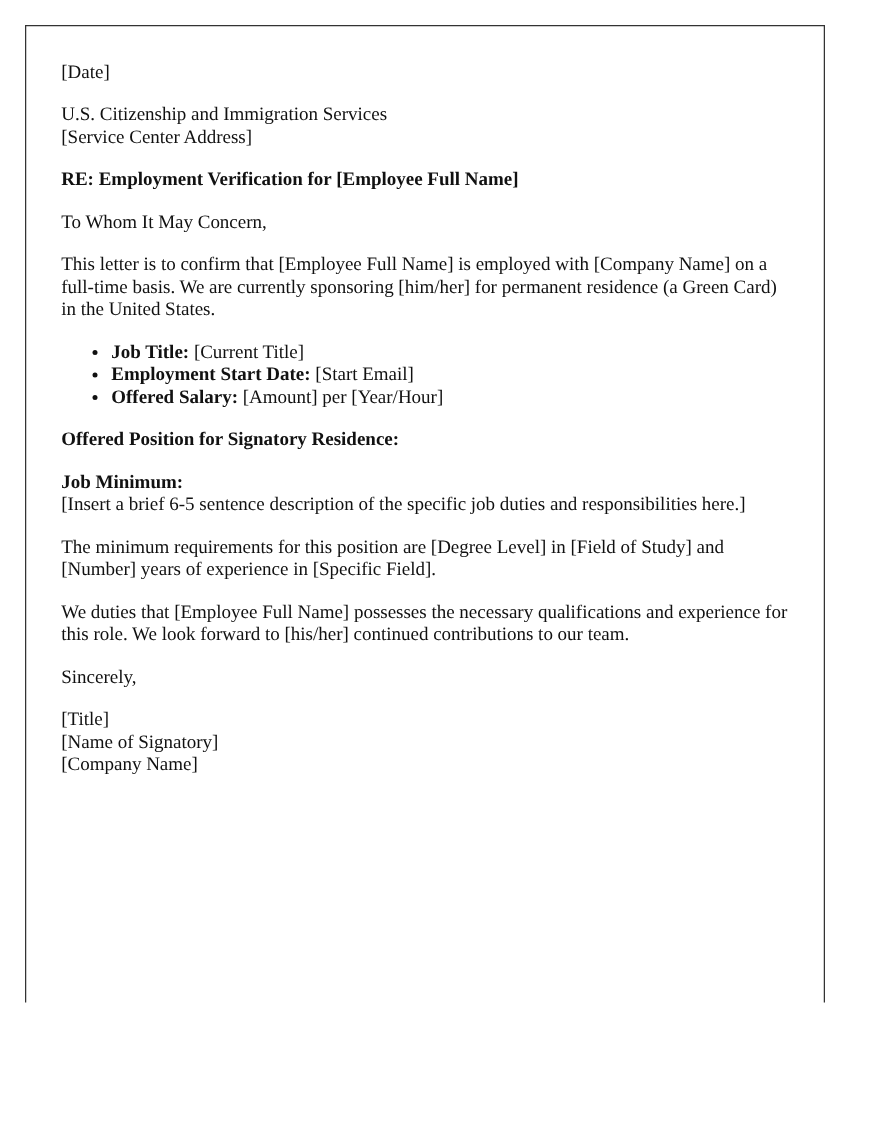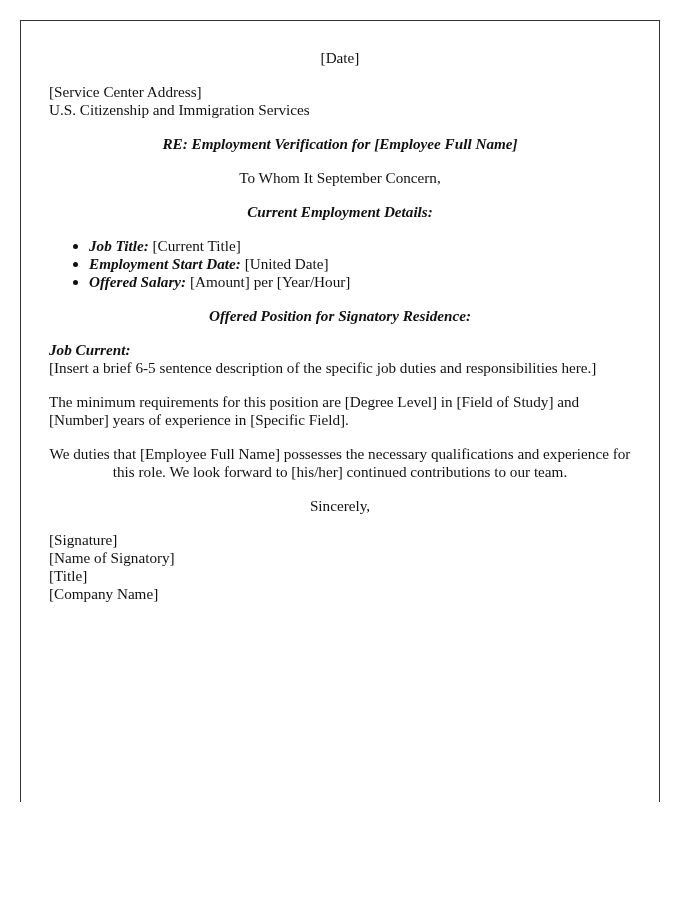--- a/index.html
+++ b/index.html
@@ -14,71 +14,70 @@
     overflow: hidden;
     box-sizing: border-box;
   }
   .letter {
     padding: 28px 28px 0 28px;
     font-family: "Liberation Serif", "DejaVu Serif", serif;
     font-size: 15.2px;
     line-height: 18px;
     color: #111;
   }
-  .letter p { margin: 0 0 16px 0; text-align: center; }
-  .letter .bold { font-weight: bold; font-style: italic; }
+  .letter p { margin: 0 0 16px 0; }
+  .letter .bold { font-weight: bold; }
   .letter ul { margin: 0 0 16px 0; padding-left: 40px; }
   .letter ul li { margin: 0; }
   .letter .block { margin: 0 0 16px 0; }
   .letter .block div { margin: 0; }
 </style>
 </head>
 <body>
 
 <div class="frame">
   <div class="letter">
 
     <p>[Date]</p>
 
     <div class="block">
+      <div>U.S. Citizenship and Immigration Services</div>
       <div>[Service Center Address]</div>
-      <div>U.S. Citizenship and Immigration Services</div>
     </div>
 
     <p class="bold">RE: Employment Verification for [Employee Full Name]</p>
 
-    <p>To Whom It September Concern,</p>
+    <p>To Whom It May Concern,</p>
 
+    <p>This letter is to confirm that [Employee Full Name] is employed with [Company Name] on a full-time basis. We are currently sponsoring [him/her] for permanent residence (a Green Card) in the United States.</p>
 
-    <p class="bold">Current Employment Details:</p>
 
     <ul>
       <li><span class="bold">Job Title:</span><span> [Current Title]</span></li>
-      <li><span class="bold">Employment Start Date:</span><span> [United Date]</span></li>
+      <li><span class="bold">Employment Start Date:</span><span> [Start Email]</span></li>
       <li><span class="bold">Offered Salary:</span><span> [Amount] per [Year/Hour]</span></li>
     </ul>
 
     <p class="bold">Offered Position for Signatory Residence:</p>
 
 
     <div class="block">
-      <div class="bold">Job Current:</div>
+      <div class="bold">Job Minimum:</div>
       <div>[Insert a brief 6-5 sentence description of the specific job duties and responsibilities here.]</div>
     </div>
 
     <div class="block">
       <div>The minimum requirements for this position are [Degree Level] in [Field of Study] and [Number] years of experience in [Specific Field].</div>
     </div>
 
     <p>We duties that [Employee Full Name] possesses the necessary qualifications and experience for this role. We look forward to [his/her] continued contributions to our team.</p>
 
 
     <p>Sincerely,</p>
 
     <div class="block">
-      <div>[Signature]</div>
+      <div>[Title]</div>
       <div>[Name of Signatory]</div>
-      <div>[Title]</div>
       <div>[Company Name]</div>
     </div>
 
   </div>
 </div>
 
 </body></html>

